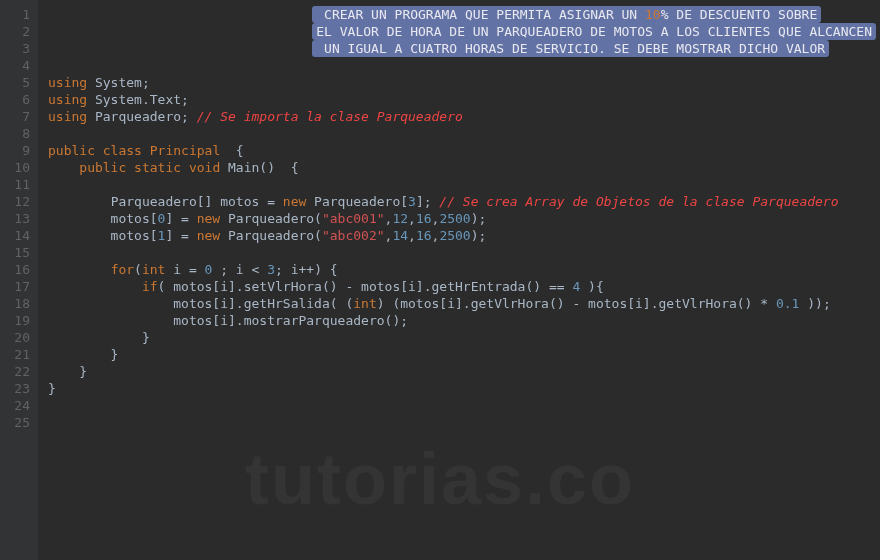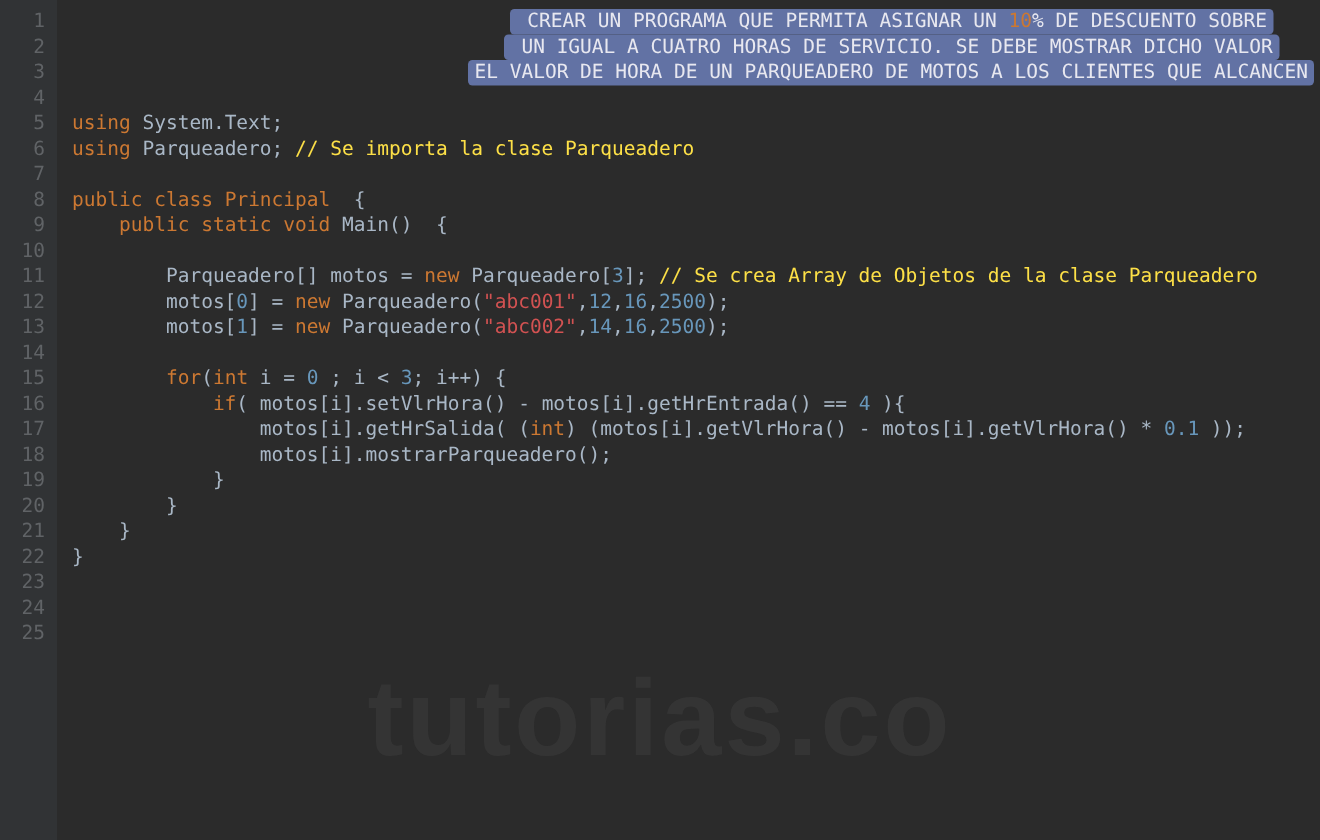--- a/index.html
+++ b/index.html
@@ -32,26 +32,26 @@
     flex: 1;
     padding: 6px 0 0 10px;
     color: #a9b7c6;
     line-height: 17px;
     position: relative;
   }
   .line { height: 17px; white-space: pre; }
   .kw { color: #cc7832; }
   .str { color: #d25252; }
   .num { color: #6897bb; }
-  .cmt { color: #fde047; }
+  .cmt { color: #ef4444; font-style: italic; }
   .hl-block {
     position: absolute;
     right: 4px;
     top: 6px;
-    text-align: center;
+    text-align: left;
   }
   .hl {
     display: inline-block;
     background: #6272a4;
     color: #e8e8f0;
     border-radius: 3px;
     padding: 0 4px;
     height: 17px;
     line-height: 17px;
     white-space: pre;
@@ -100,29 +100,30 @@
     <div>22</div>
     <div>23</div>
     <div>24</div>
     <div>25</div>
   </div>
 
   <div class="code">
 
     <div class="hl-block">
       <div><span class="hl"><span> CREAR UN PROGRAMA QUE PERMITA ASIGNAR UN </span><span class="kw-in">10</span><span>% DE DESCUENTO SOBRE</span></span></div>
+      <div><span class="hl">EL VALOR DE HORA DE UN PARQUEADERO DE MOTOS A LOS CLIENTES QUE ALCANCEN</span></div>
       <div><span class="hl"> UN IGUAL A CUATRO HORAS DE SERVICIO. SE DEBE MOSTRAR DICHO VALOR</span></div>
-      <div><span class="hl">EL VALOR DE HORA DE UN PARQUEADERO DE MOTOS A LOS CLIENTES QUE ALCANCEN</span></div>
     </div>
 
     <div class="line"></div>
     <div class="line"></div>
     <div class="line"></div>
     <div class="line"></div>
 
+    <div class="line"><span class="kw">using</span> <span>System</span>;</div>
     <div class="line"><span class="kw">using</span> <span>System.Text</span>;</div>
     <div class="line"><span class="kw">using</span> <span>Parqueadero</span>; <span class="cmt">// Se importa la clase Parqueadero</span></div>
     <div class="line"></div>
 
     <div class="line"><span class="kw">public</span> <span class="kw">class</span> <span class="kw">Principal</span>  {</div>
     <div class="line">    <span class="kw">public</span> <span class="kw">static</span> <span class="kw">void</span> <span>Main</span>()  {</div>
     <div class="line"></div>
 
     <div class="line">        <span>Parqueadero[] motos = </span><span class="kw">new</span> Parqueadero[<span class="num">3</span>]; <span class="cmt">// Se crea Array de Objetos de la clase Parqueadero</span></div>
     <div class="line">        motos[<span class="num">0</span>] = <span class="kw">new</span> Parqueadero(<span class="str">"abc001"</span>,<span class="num">12</span>,<span class="num">16</span>,<span class="num">2500</span>);</div>

